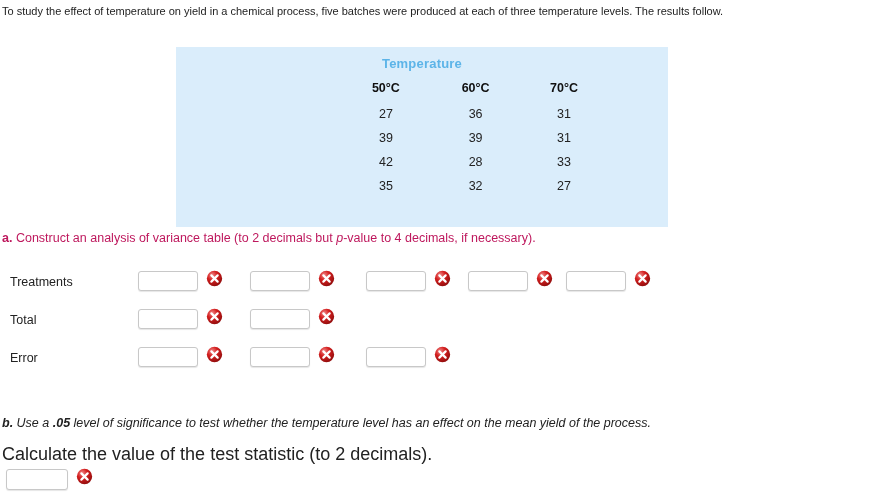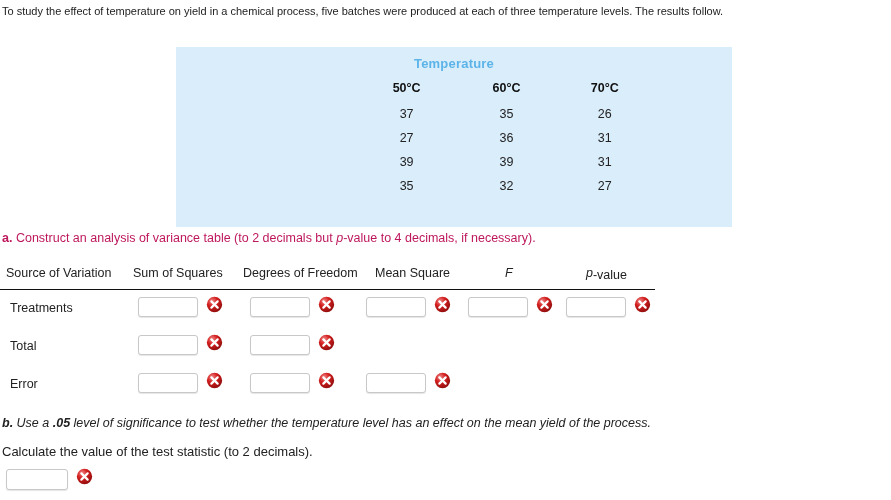--- a/index.html
+++ b/index.html
@@ -26,36 +26,37 @@
     line-height: 21px;
     font-size: 11px;
     color: #222222;
   }
 
   
   .data-panel {
     position: absolute;
     left: 176px;
     top: 47px;
-    width: 556px;
+    width: 492px;
     height: 180px;
     background: #daedfb;
   }
   .data-title {
     text-align: center;
     font-weight: bold;
     font-size: 13px;
     color: #5cb4e8;
     padding-top: 9px;
     letter-spacing: 0.2px;
   }
   .data-table {
     width: 100%;
     border-collapse: collapse;
     margin-top: 7px;
+    margin-left: 8px;
   }
   .data-table th {
     font-weight: bold;
     font-size: 12.5px;
     color: #101010;
     padding: 3px 0 7px 0;
     text-align: center;
   }
   .data-table td {
     font-size: 12.5px;
@@ -82,21 +83,21 @@
     left: 2px;
     top: 416px;
     font-size: 12.5px;
     color: #222222;
     font-style: italic;
   }
   .prompt-b2 {
     position: absolute;
     left: 2px;
     top: 444px;
-    font-size: 13px;
+    font-size: 18px;
     color: #222222;
   }
   .bold { font-weight: bold; }
   .ital { font-style: italic; }
 
   
   .anova {
     position: absolute;
     left: 0px;
     top: 264px;
@@ -195,64 +196,56 @@
         <th></th>
         <th>50°C</th>
         <th>60°C</th>
         <th>70°C</th>
         <th></th>
       </tr>
     </thead>
     <tbody>
       <tr>
         <td></td>
-        <td>37</td>
-        <td>35</td>
-        <td>26</td>
-        <td></td>
-      </tr>
-      <tr>
-        <td></td>
         <td>27</td>
         <td>36</td>
         <td>31</td>
         <td></td>
       </tr>
       <tr>
         <td></td>
         <td>39</td>
         <td>39</td>
         <td>31</td>
         <td></td>
       </tr>
       <tr>
         <td></td>
+        <td>42</td>
+        <td>28</td>
+        <td>33</td>
+        <td></td>
+      </tr>
+      <tr>
+        <td></td>
         <td>35</td>
         <td>32</td>
         <td>27</td>
         <td></td>
       </tr>
     </tbody>
   </table>
 </div>
 
 <div class="prompt-a">
   <span class="bold">a.</span><span> Construct an analysis of variance table (to 2 decimals but </span><span class="ital">p</span><span>-value to 4 decimals, if necessary).</span>
 </div>
 
 <div class="anova">
 
-  <div class="anova-head">
-    <span class="h-src">Source of Variation</span>
-    <span class="h-ss">Sum of Squares</span>
-    <span class="h-df">Degrees of Freedom</span>
-    <span class="h-ms">Mean Square</span>
-    <span class="h-f ital">F</span>
-    <span class="h-p"><i>p</i><span>-value</span></span>
-  </div>
 
   <div class="anova-row">
     <span class="row-label">Treatments</span>
 
     <span class="cellbox" style="left:138px;">
       <input class="tinput" type="text" value="" style="">
       <span class="errx">
         <svg viewBox="0 0 20 20" width="17" height="17" aria-hidden="true">
           <defs>
             <radialGradient id="g1" cx="35%" cy="28%" r="78%">

